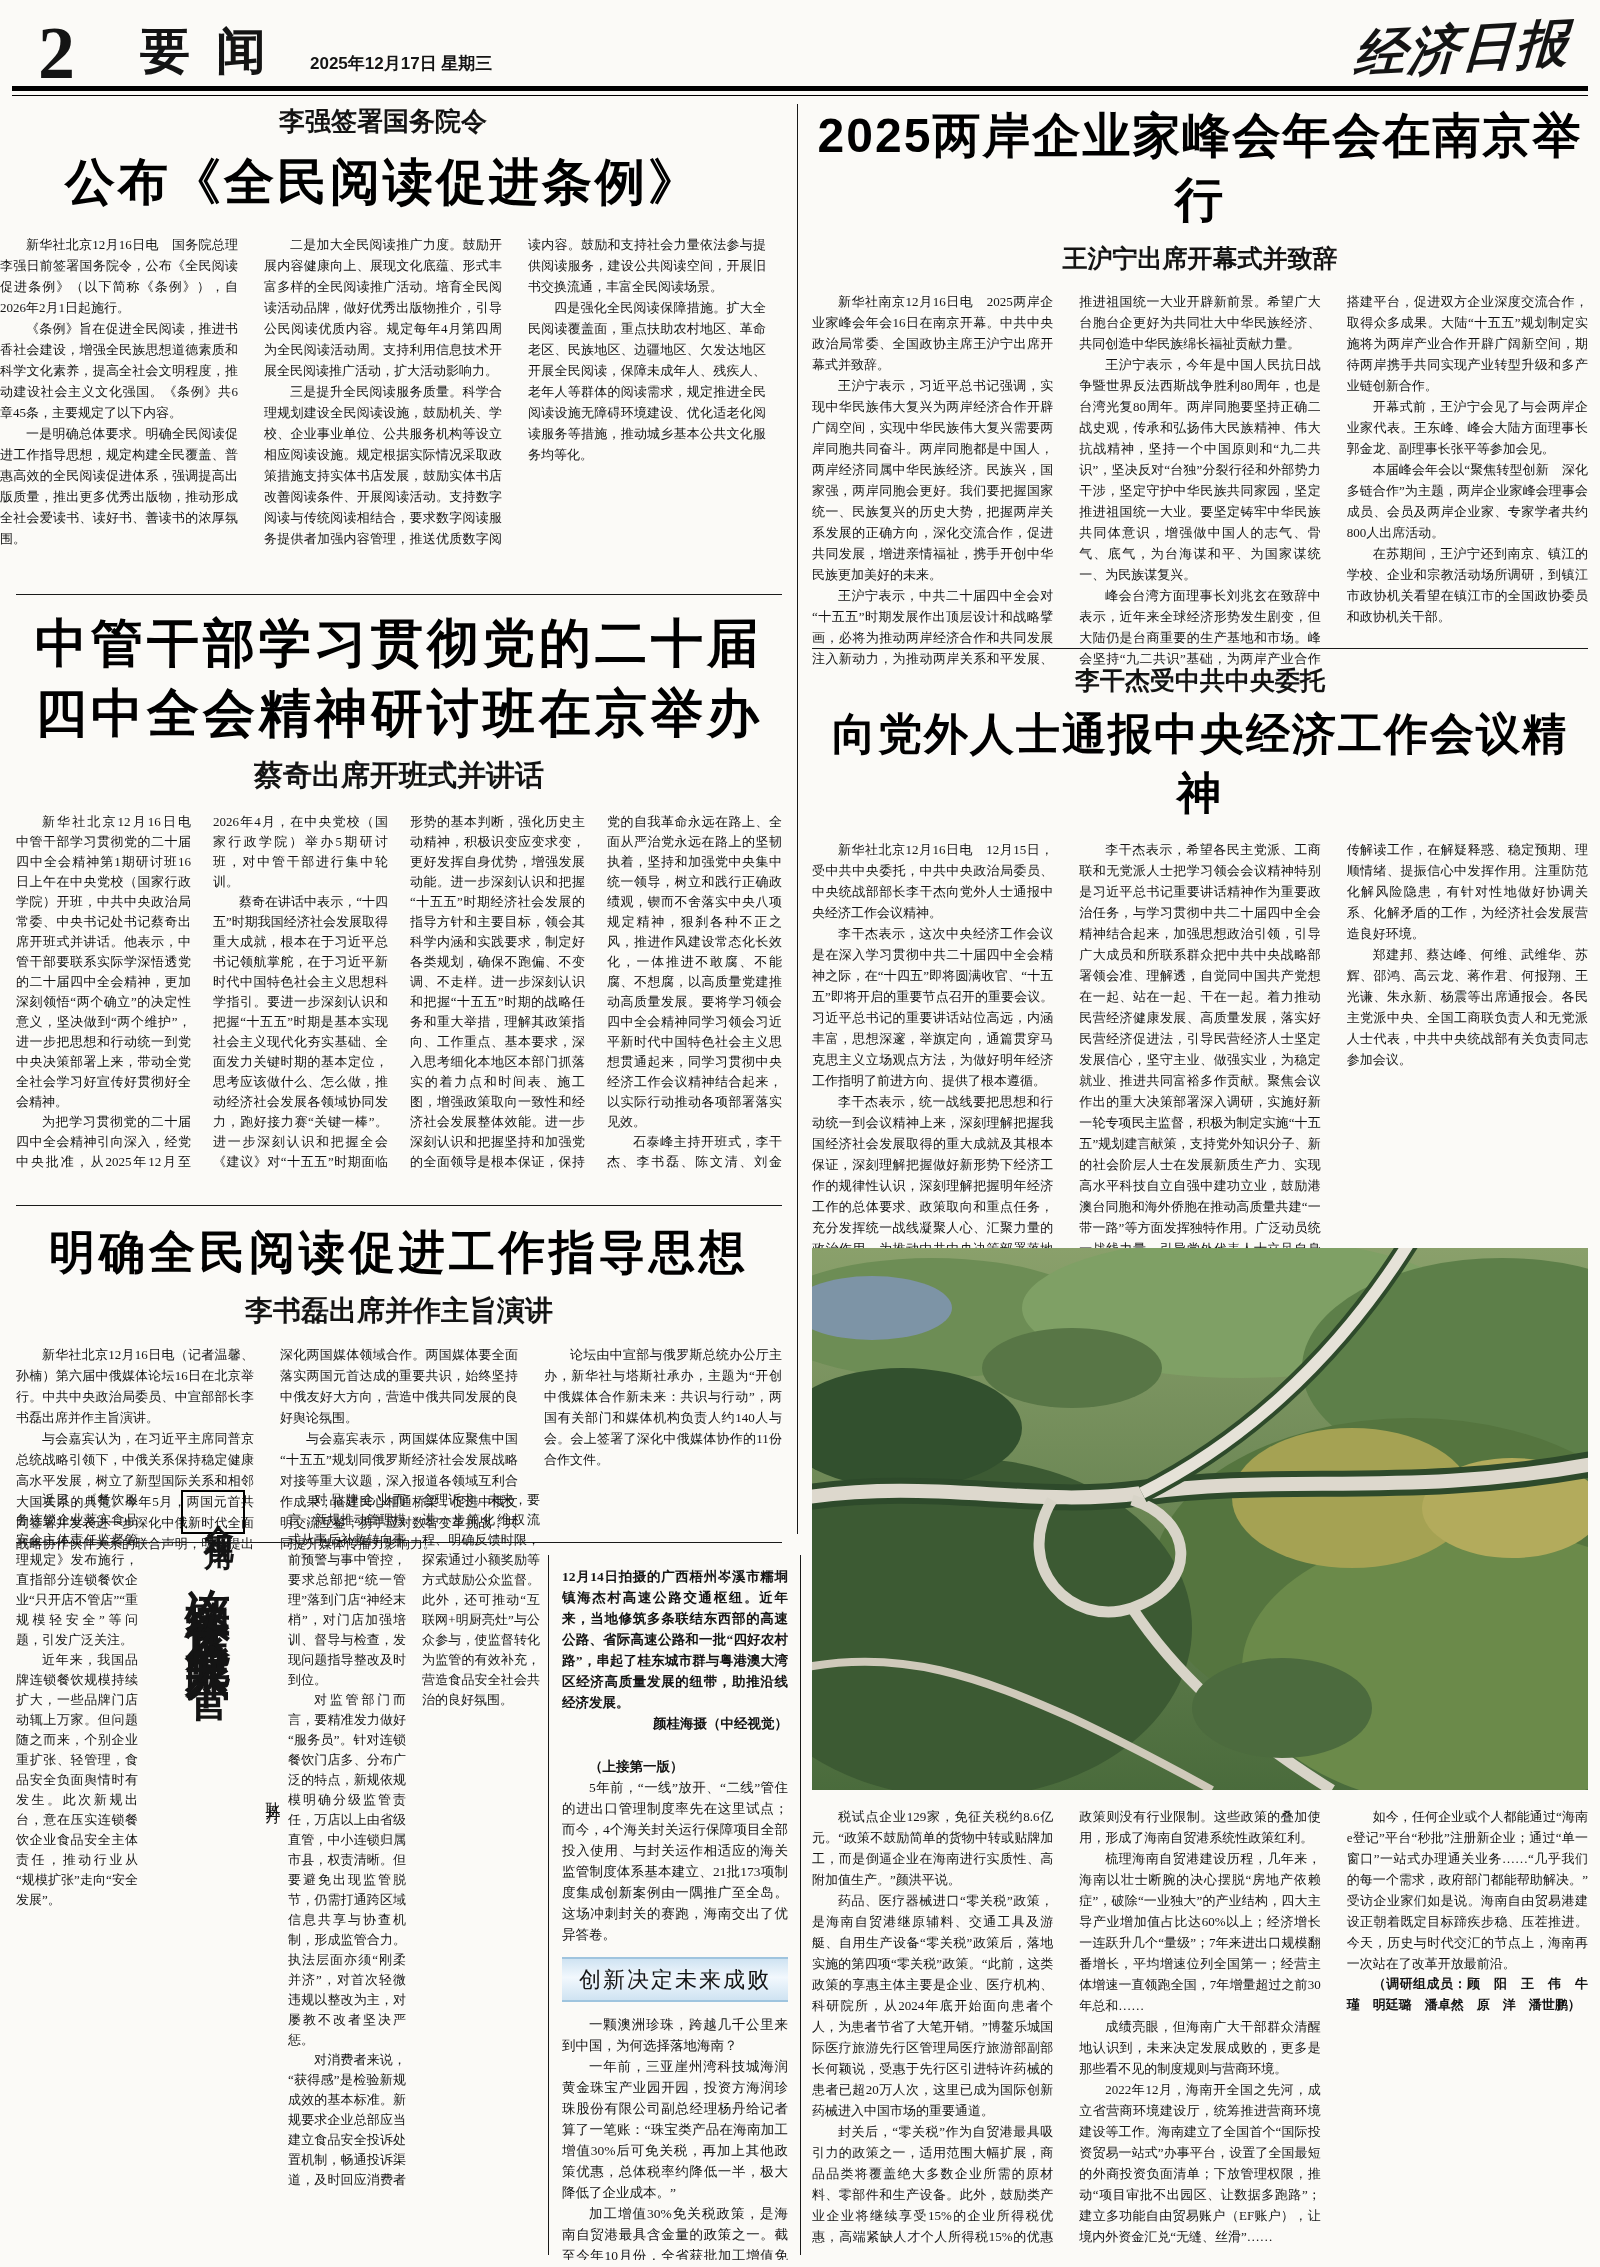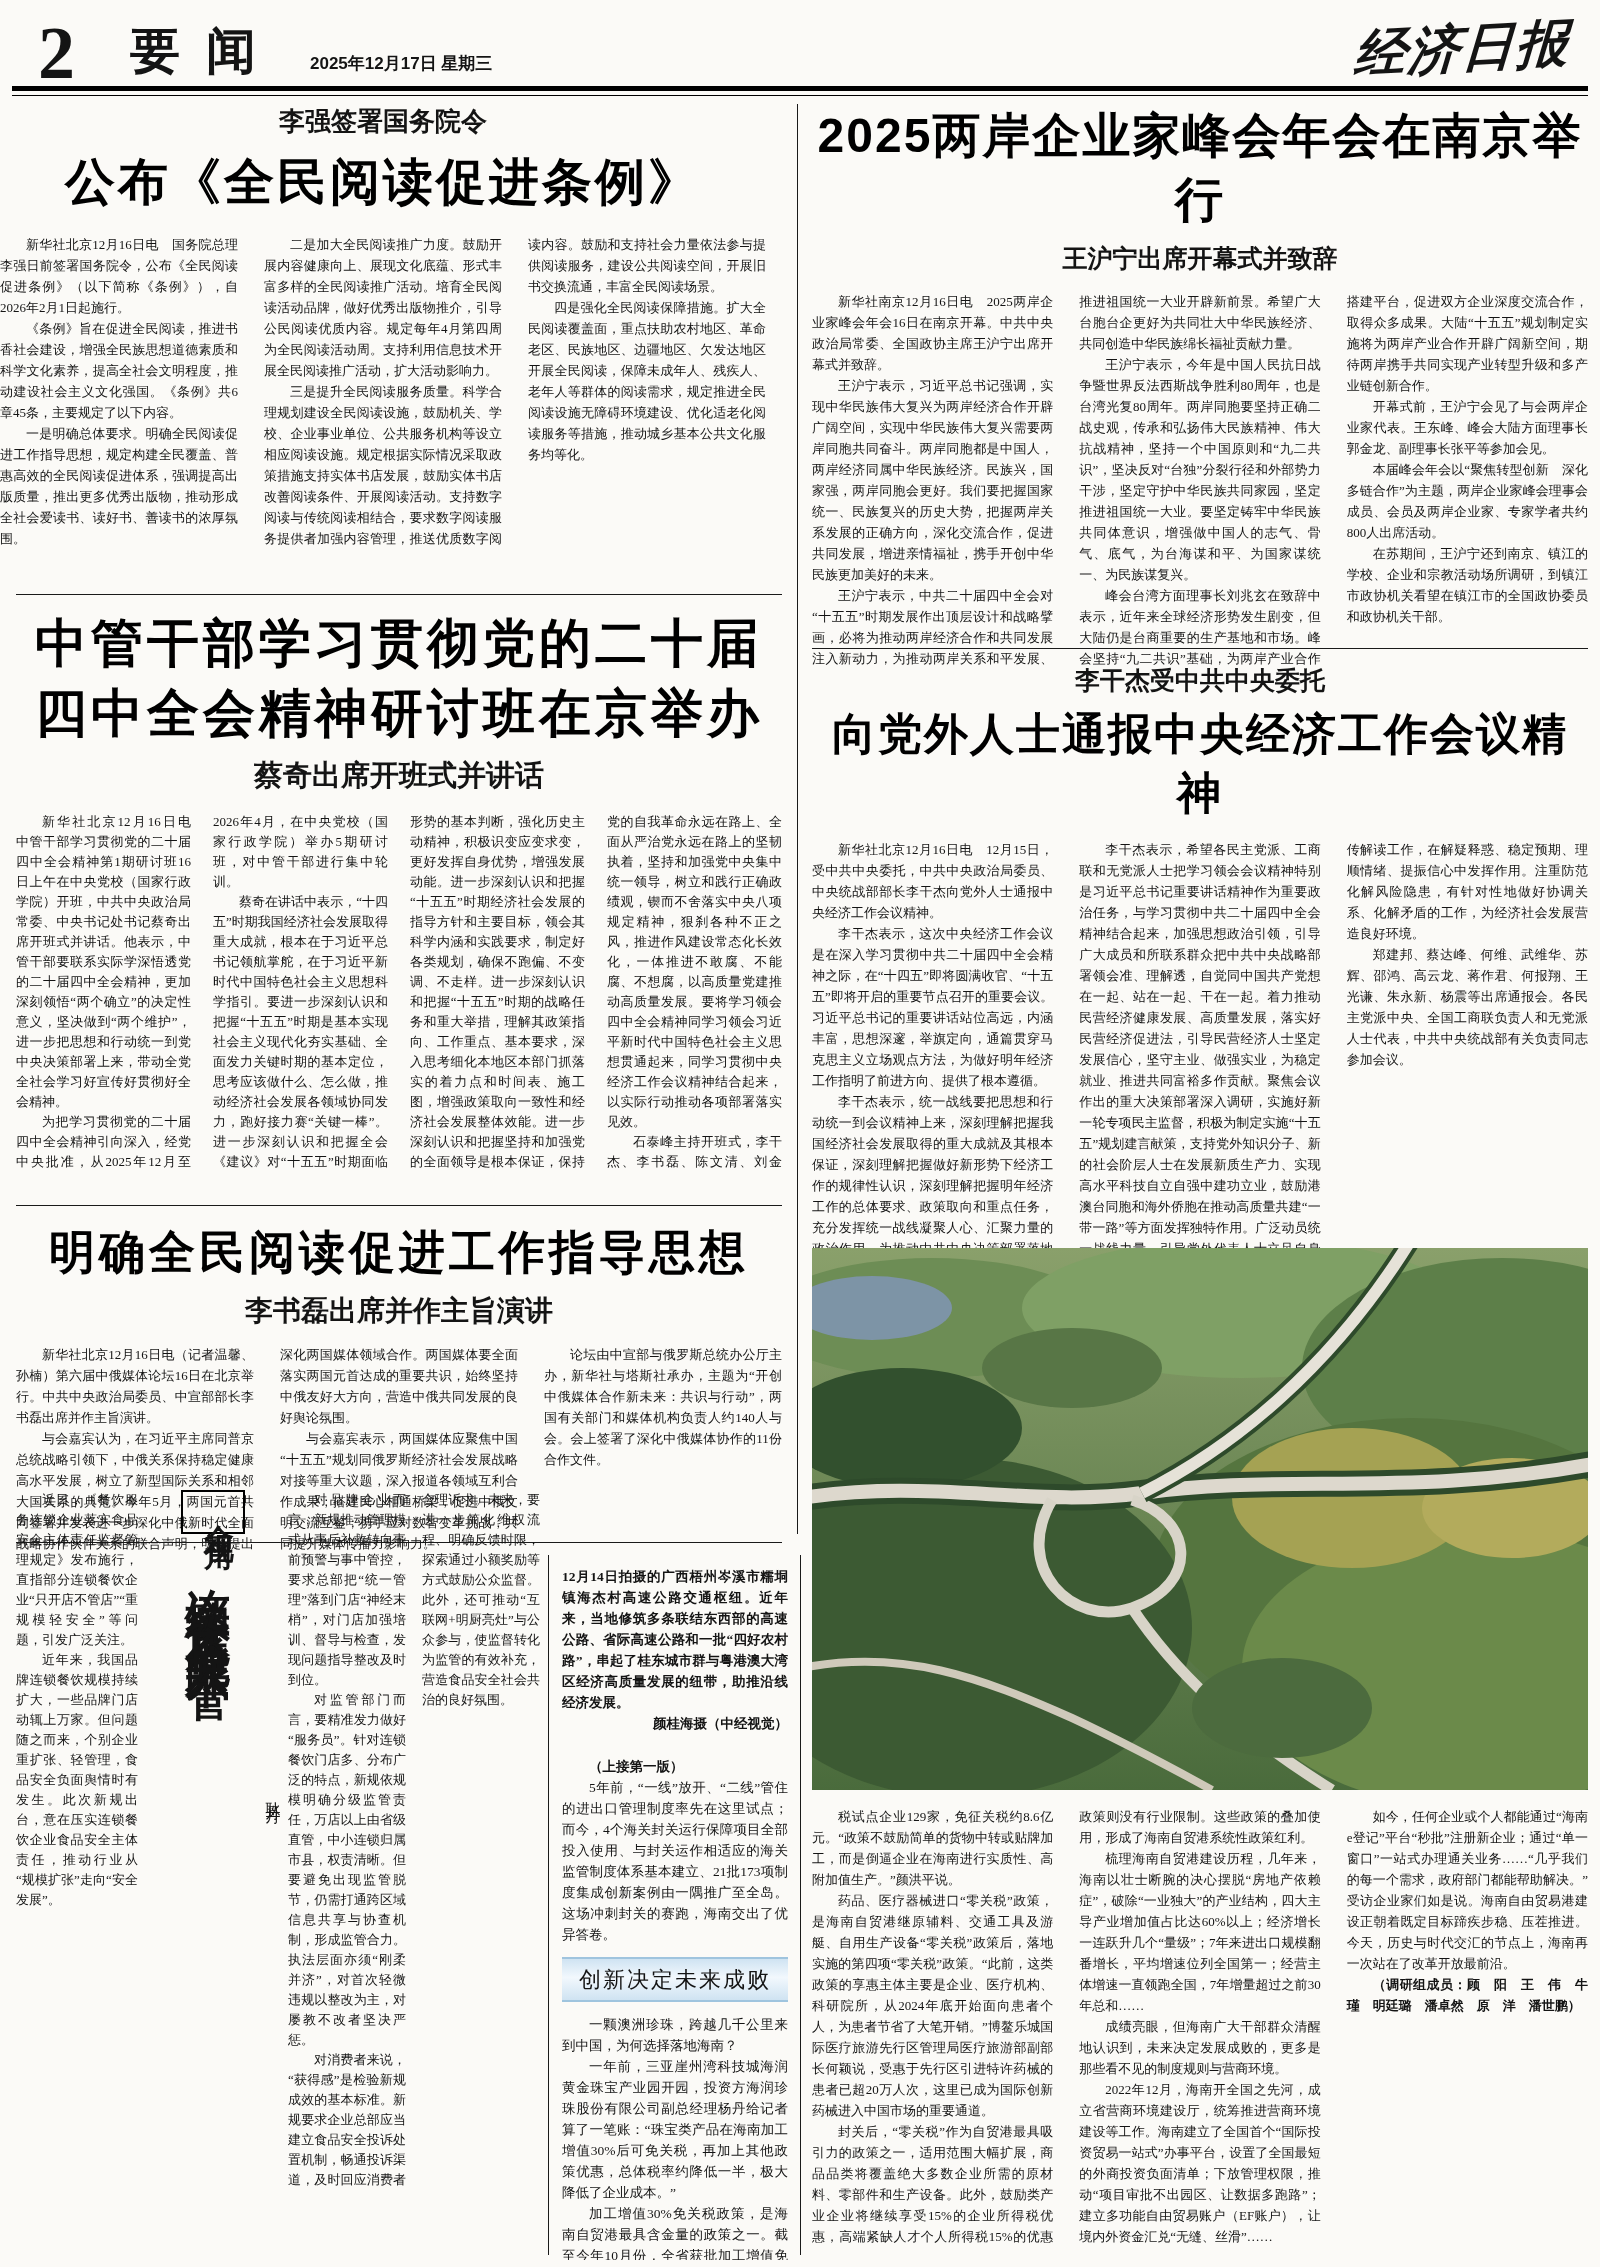--- a/index.html
+++ b/index.html
@@ -43,21 +43,21 @@
     border-top:2px solid #9fc4de;border-bottom:2px solid #9fc4de;
     text-align:center;font-size:22px;font-weight:400;font-family:"Liberation Sans",sans-serif;
     padding:10px 0;margin:12px 0;letter-spacing:2px;}
   .caption{font-size:13.5px;line-height:21px;text-align:justify;font-weight:bold;}
   .caption .credit{display:block;text-align:right;font-weight:bold;}
 </style>
 </head>
 <body>
 
 <div class="abs" style="left:38px;top:16px;"><span class="pageno">2</span></div>
-<div class="abs section" style="left:130px;top:26px;">要闻</div>
+<div class="abs section" style="left:140px;top:26px;">要闻</div>
 <div class="abs dateline" style="left:310px;top:52px;">2025年12月17日  星期三</div>
 <div class="abs masthead" style="right:30px;top:14px;">经济日报</div>
 <div class="abs headrule" style="top:86px;"></div>
 <div class="abs headrule2" style="top:95px;"></div>
 
 <div class="abs vr" style="left:797px;top:104px;height:1430px;"></div>
 <div class="abs vr" style="left:548px;top:1555px;height:700px;"></div>
 <div class="abs vr" style="left:800px;top:1555px;height:700px;"></div>
 
 <div class="abs" style="left:0;top:104px;width:766px;">
@@ -191,14 +191,14 @@
 </div>
 
 <div class="abs body-cols" style="left:812px;top:1806px;width:776px;height:454px;column-count:3;column-gap:26px;">
   <p>税试点企业129家，免征关税约8.6亿元。“政策不鼓励简单的货物中转或贴牌加工，而是倒逼企业在海南进行实质性、高附加值生产。”颜洪平说。</p>
   <p>药品、医疗器械进口“零关税”政策，是海南自贸港继原辅料、交通工具及游艇、自用生产设备“零关税”政策后，落地实施的第四项“零关税”政策。“此前，这类政策的享惠主体主要是企业、医疗机构、科研院所，从2024年底开始面向患者个人，为患者节省了大笔开销。”博鳌乐城国际医疗旅游先行区管理局医疗旅游部副部长何颖说，受惠于先行区引进特许药械的患者已超20万人次，这里已成为国际创新药械进入中国市场的重要通道。</p>
   <p>封关后，“零关税”作为自贸港最具吸引力的政策之一，适用范围大幅扩展，商品品类将覆盖绝大多数企业所需的原材料、零部件和生产设备。此外，鼓励类产业企业将继续享受15%的企业所得税优惠，高端紧缺人才个人所得税15%的优惠政策则没有行业限制。这些政策的叠加使用，形成了海南自贸港系统性政策红利。</p>
   <p>梳理海南自贸港建设历程，几年来，海南以壮士断腕的决心摆脱“房地产依赖症”，破除“一业独大”的产业结构，四大主导产业增加值占比达60%以上；经济增长一连跃升几个“量级”；7年来进出口规模翻番增长，平均增速位列全国第一；经营主体增速一直领跑全国，7年增量超过之前30年总和……</p>
   <p>成绩亮眼，但海南广大干部群众清醒地认识到，未来决定发展成败的，更多是那些看不见的制度规则与营商环境。</p>
   <p>2022年12月，海南开全国之先河，成立省营商环境建设厅，统筹推进营商环境建设等工作。海南建立了全国首个“国际投资贸易一站式”办事平台，设置了全国最短的外商投资负面清单；下放管理权限，推动“项目审批不出园区、让数据多跑路”；建立多功能自由贸易账户（EF账户），让境内外资金汇兑“无缝、丝滑”……</p>
   <p>如今，任何企业或个人都能通过“海南e登记”平台“秒批”注册新企业；通过“单一窗口”一站式办理通关业务……“几乎我们的每一个需求，政府部门都能帮助解决。”受访企业家们如是说。海南自由贸易港建设正朝着既定目标蹄疾步稳、压茬推进。今天，历史与时代交汇的节点上，海南再一次站在了改革开放最前沿。</p>
-  <p style="font-weight:bold;">（调研组成员：顾　阳　王　伟　牛　瑾　明廷璐　潘卓然　原　洋　潘世鹏）</p>
+  <p style="font-weight:bold;font-family:Liberation Mono, monospace;">（调研组成员：顾　阳　王　伟　牛　瑾　明廷璐　潘卓然　原　洋　潘世鹏）</p>
 </div>
 
 </body></html>

